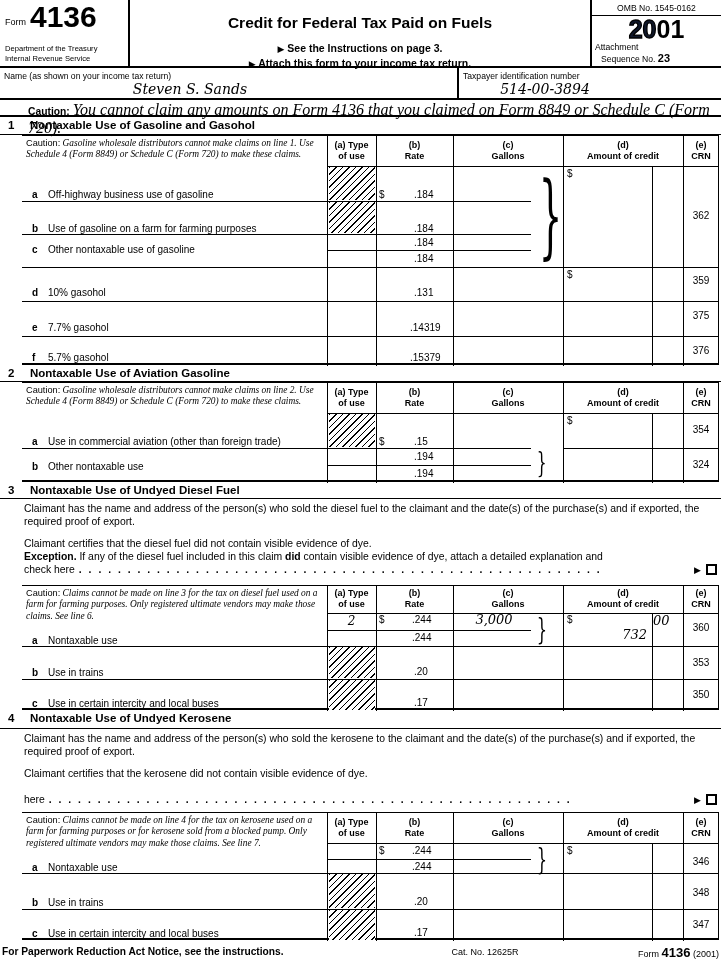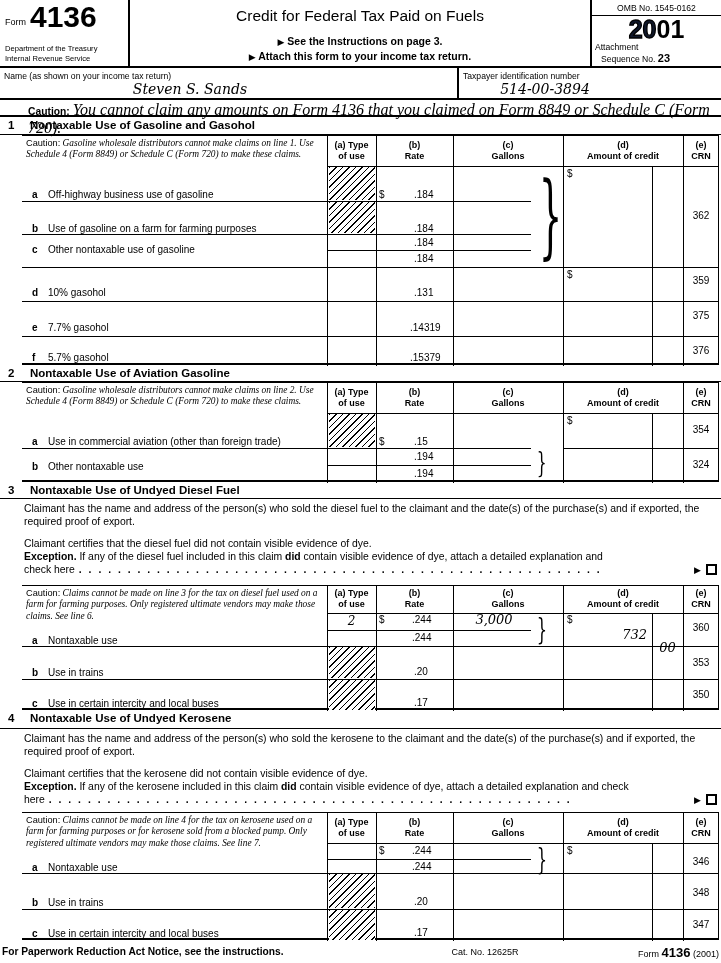--- a/index.html
+++ b/index.html
@@ -39,21 +39,21 @@
 <div class="page">
 
   <div class="abs" style="left:0;top:0;width:721px;height:68px;border-bottom:2px solid #000">
     <div class="abs" style="left:0;top:0;width:130px;height:66px;border-right:2px solid #000">
       <span class="abs" style="left:5px;top:17px;font-size:9px">Form</span>
       <span class="abs" style="left:30px;top:0;font-size:30px;font-weight:bold">4136</span>
       <span class="abs" style="left:5px;top:44px;font-size:7.6px">Department of the Treasury</span>
       <span class="abs" style="left:5px;top:54px;font-size:7.6px">Internal Revenue Service</span>
     </div>
     <div class="abs" style="left:130px;top:0;width:460px;height:66px;text-align:center">
-      <div style="font-size:15.5px;font-weight:normal;padding-top:7px">Credit for Federal Tax Paid on Fuels</div>
+      <div style="font-size:15.5px;font-weight:bold;padding-top:14px">Credit for Federal Tax Paid on Fuels</div>
       <div style="font-size:10.5px;font-weight:bold;margin-top:10px">
         <span class="arrow">▶</span>
         <span>See the Instructions on page 3.</span>
       </div>
       <div style="font-size:10.5px;font-weight:bold;margin-top:3px">
         <span class="arrow">▶</span>
         <span>Attach this form to your income tax return.</span>
       </div>
     </div>
     <div class="abs" style="left:590px;top:0;width:131px;height:66px;border-left:2px solid #000">
@@ -218,21 +218,21 @@
       <span class="cl">Caution:</span> <span>Claims cannot be made on line 3 for the tax on diesel fuel used on a farm for farming purposes. Only registered ultimate vendors may make those claims. See line 6.</span>
     </div>
     <span class="hand" style="left:305px;top:28px;width:49px;text-align:center;font-size:12px">2</span>
     <span class="dol" style="left:357px;top:28px">$</span>
     <span class="rate" style="left:390px;top:28px">.244</span>
     <span class="rate" style="left:390px;top:46px">.244</span>
     <span class="hand" style="left:433px;top:26px;width:78px;text-align:center">3,000</span>
     <span class="brace" style="left:512px;top:28px;font-size:25px;transform:scale(0.65,1.2)">}</span>
     <span class="dol" style="left:545px;top:28px">$</span>
     <span class="hand" style="left:543px;top:41px;width:82px;text-align:right">732</span>
-    <span class="hand" style="left:631px;top:54px;width:29px;text-align:center">00</span>
+    <span class="hand" style="left:631px;top:27px;width:29px;">00</span>
     <span class="crn" style="left:661px;top:36px">360</span>
     <span class="ltr" style="left:10px;top:49px">a</span>
     <span class="lbl" style="left:26px;top:49px">Nontaxable use</span>
     <div class="hatch" style="left:307px;top:61px;width:46px;height:31px"></div>
     <span class="ltr" style="left:10px;top:81px">b</span>
     <span class="lbl" style="left:26px;top:81px">Use in trains</span>
     <span class="rate" style="left:392px;top:80px">.20</span>
     <span class="crn" style="left:661px;top:71px">353</span>
     <div class="hatch" style="left:307px;top:94px;width:46px;height:30px"></div>
     <span class="ltr" style="left:10px;top:112px">c</span>
@@ -241,23 +241,20 @@
     <span class="crn" style="left:661px;top:103px">350</span>
   </div>
 
   <div class="secbar" style="top:710px;height:19px">
     <span class="secnum">4</span>
     <span class="sectitle">Nontaxable Use of Undyed Kerosene</span>
   </div>
 
   <div class="para" style="top:733px">Claimant has the name and address of the person(s) who sold the kerosene to the claimant and the date(s) of the purchase(s) and if exported, the required proof of export.</div>
   <div class="para" style="top:768px">Claimant certifies that the kerosene did not contain visible evidence of dye.</div>
-  <div class="excl" style="top:781px">
-    <b>Exception.</b> <span>If any of the kerosene included in this claim</span> <b>did</b> <span>contain visible evidence of dye, attach a detailed explanation and check</span>
-  </div>
   <div class="excl2" style="top:794px">
     <span>here</span>
     <span class="dots">. . . . . . . . . . . . . . . . . . . . . . . . . . . . . . . . . . . . . . . . . . . . . . . . . . . . . .</span>
     <span class="arrow">▶</span>
     <span class="chk"></span>
   </div>
 
   <div class="tbl" style="top:812px;height:128px">
     <i class="vl" style="left:305px;top:0;height:128px"></i>
     <i class="vl" style="left:354px;top:0;height:128px"></i>

